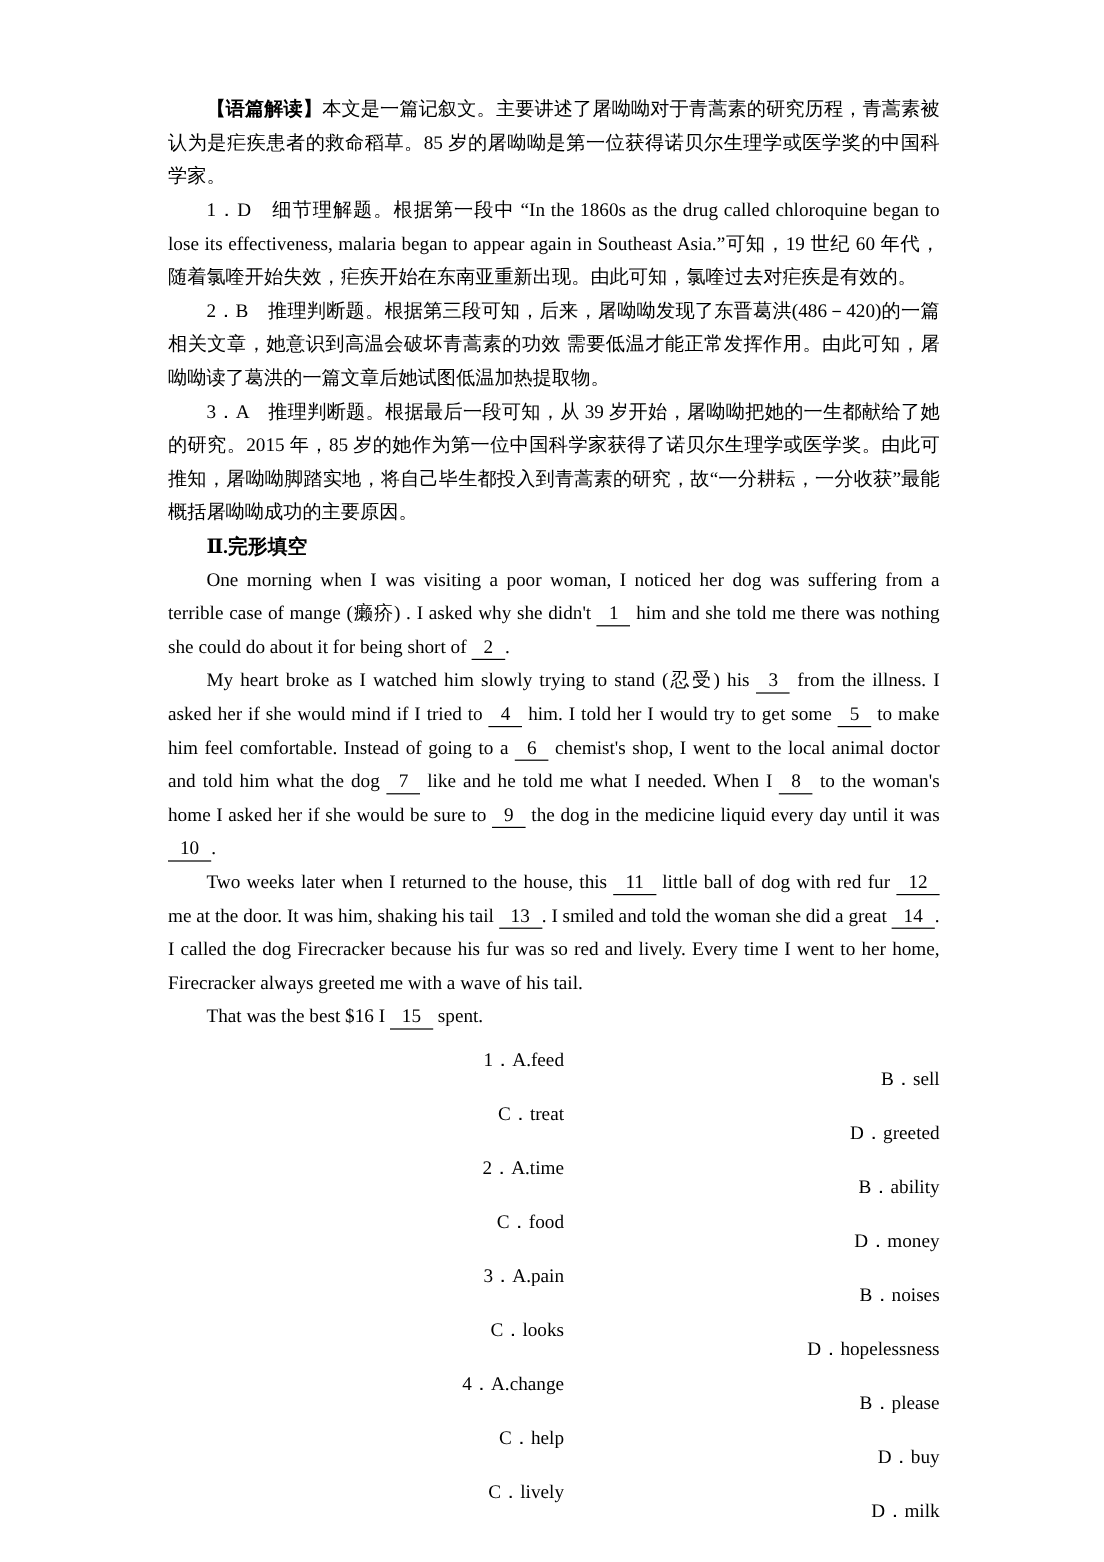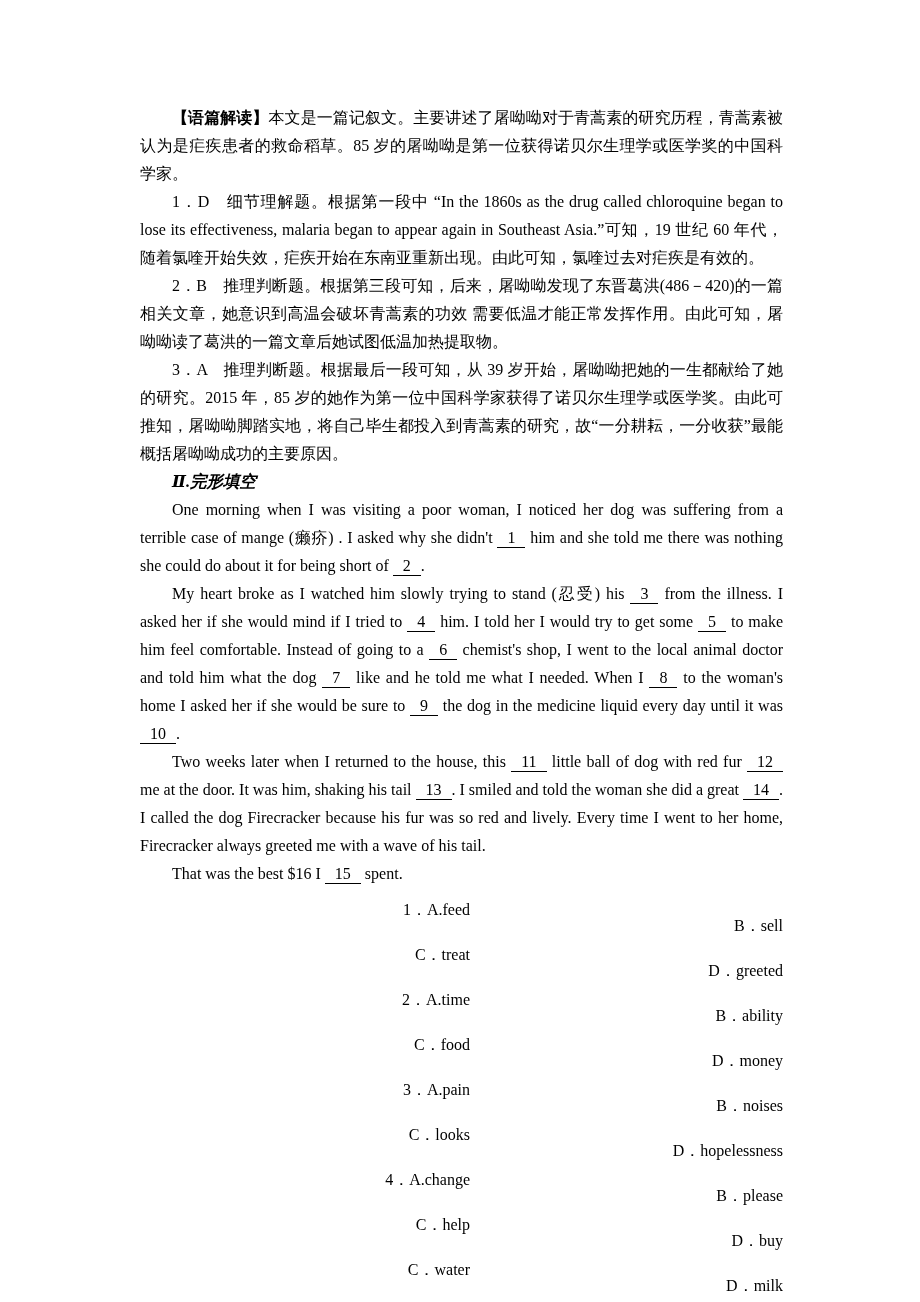--- a/index.html
+++ b/index.html
@@ -7,37 +7,36 @@
   body {
     width: 920px;
     height: 1302px;
     overflow: hidden;
     font-family: "Liberation Serif", "DejaVu Serif", serif;
     color: #000000;
   }
   .page {
     width: 920px;
     height: 1302px;
-    padding: 104px 137px 0 140px;
+    padding: 78px 137px 0 140px;
     background: #ffffff;
   }
   .para {
     font-size: 16px;
     line-height: 28px;
     text-align: justify;
     text-indent: 32px;
     word-break: break-word;
   }
   .para b.lead { font-weight: bold; }
   .heading {
     font-size: 16.5px;
     line-height: 28px;
     font-weight: bold;
     text-indent: 32px;
-    font-style: italic;
   }
   .blank {
     display: inline-block;
     min-width: 18px;
     padding: 0 10px;
     text-align: center;
     text-indent: 0;
     border-bottom: 1px solid #000;
     line-height: 18px;
   }
@@ -106,19 +105,19 @@
       </div>
       <div class="option-row">
         <span class="option-left">4．A.change</span>
         <span class="option-right">B．please</span>
       </div>
       <div class="option-row">
         <span class="option-left">C．help</span>
         <span class="option-right">D．buy</span>
       </div>
       <div class="option-row">
-        <span class="option-left">C．water</span>
+        <span class="option-left">C．lively</span>
         <span class="option-right">D．milk</span>
       </div>
     </div>
   </section>
 
 </div>
 
 </body></html>

